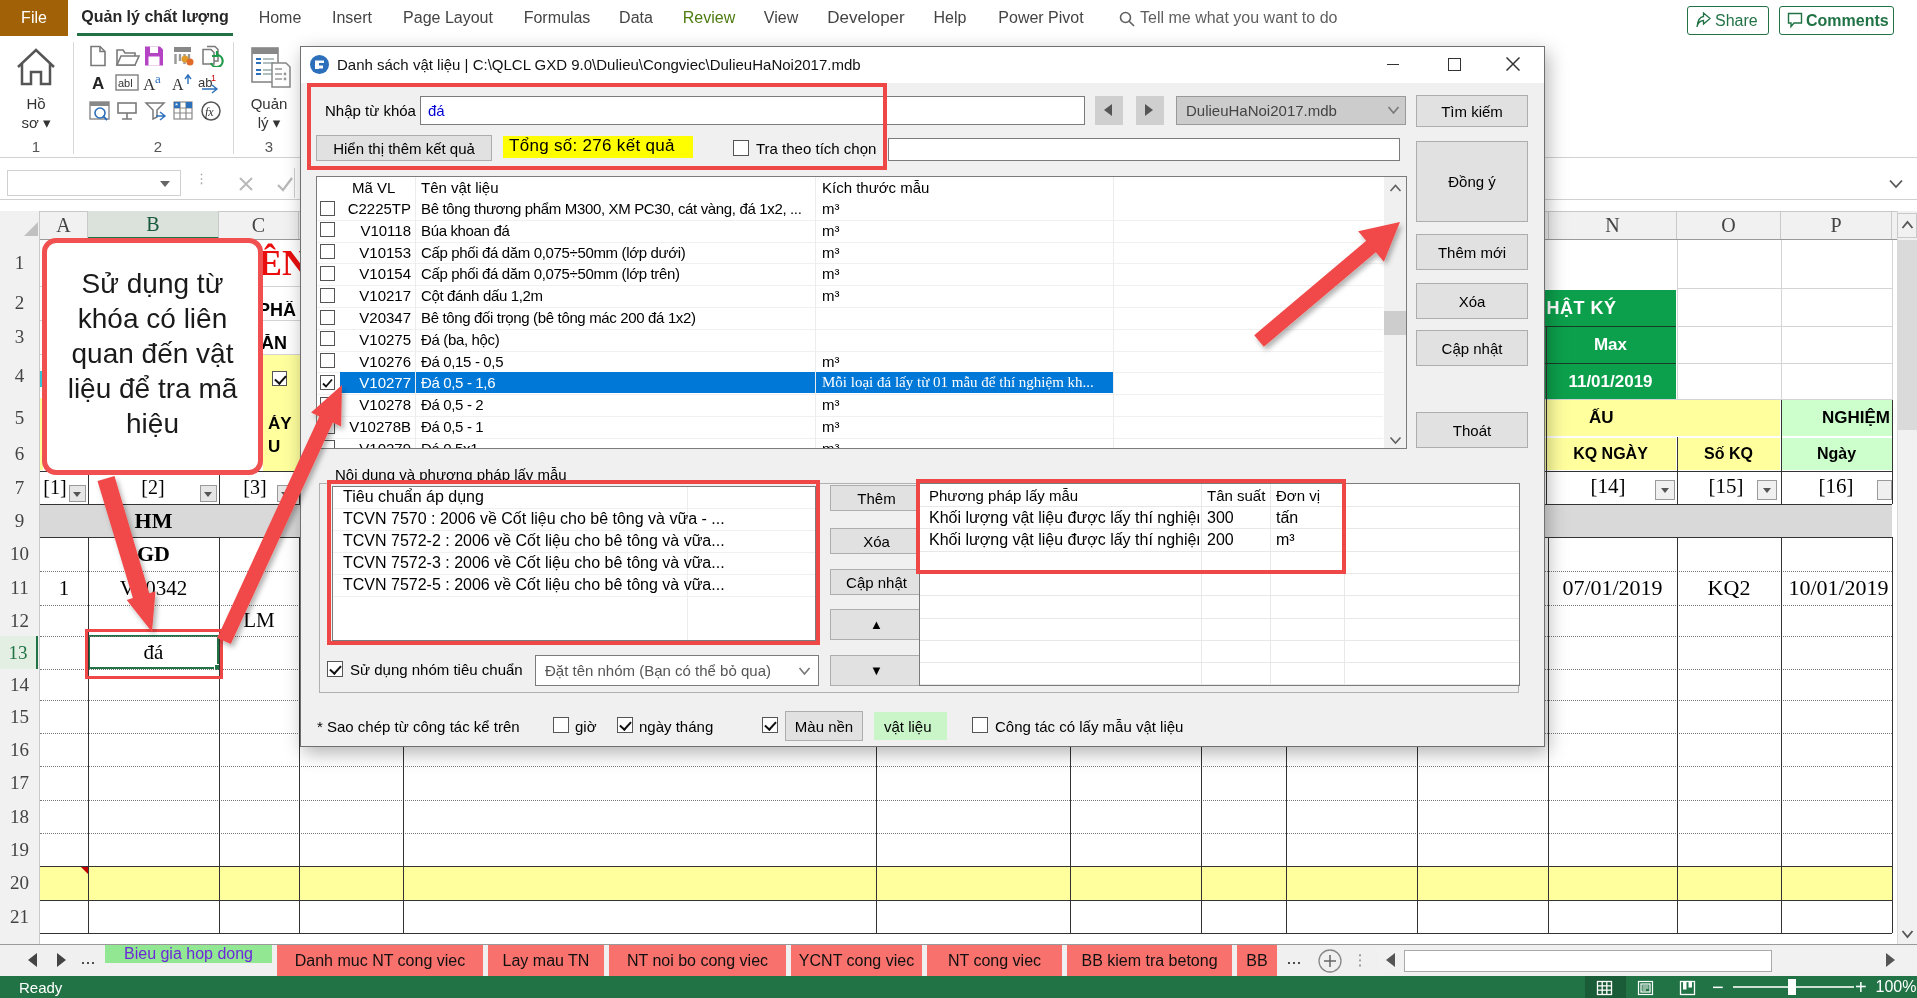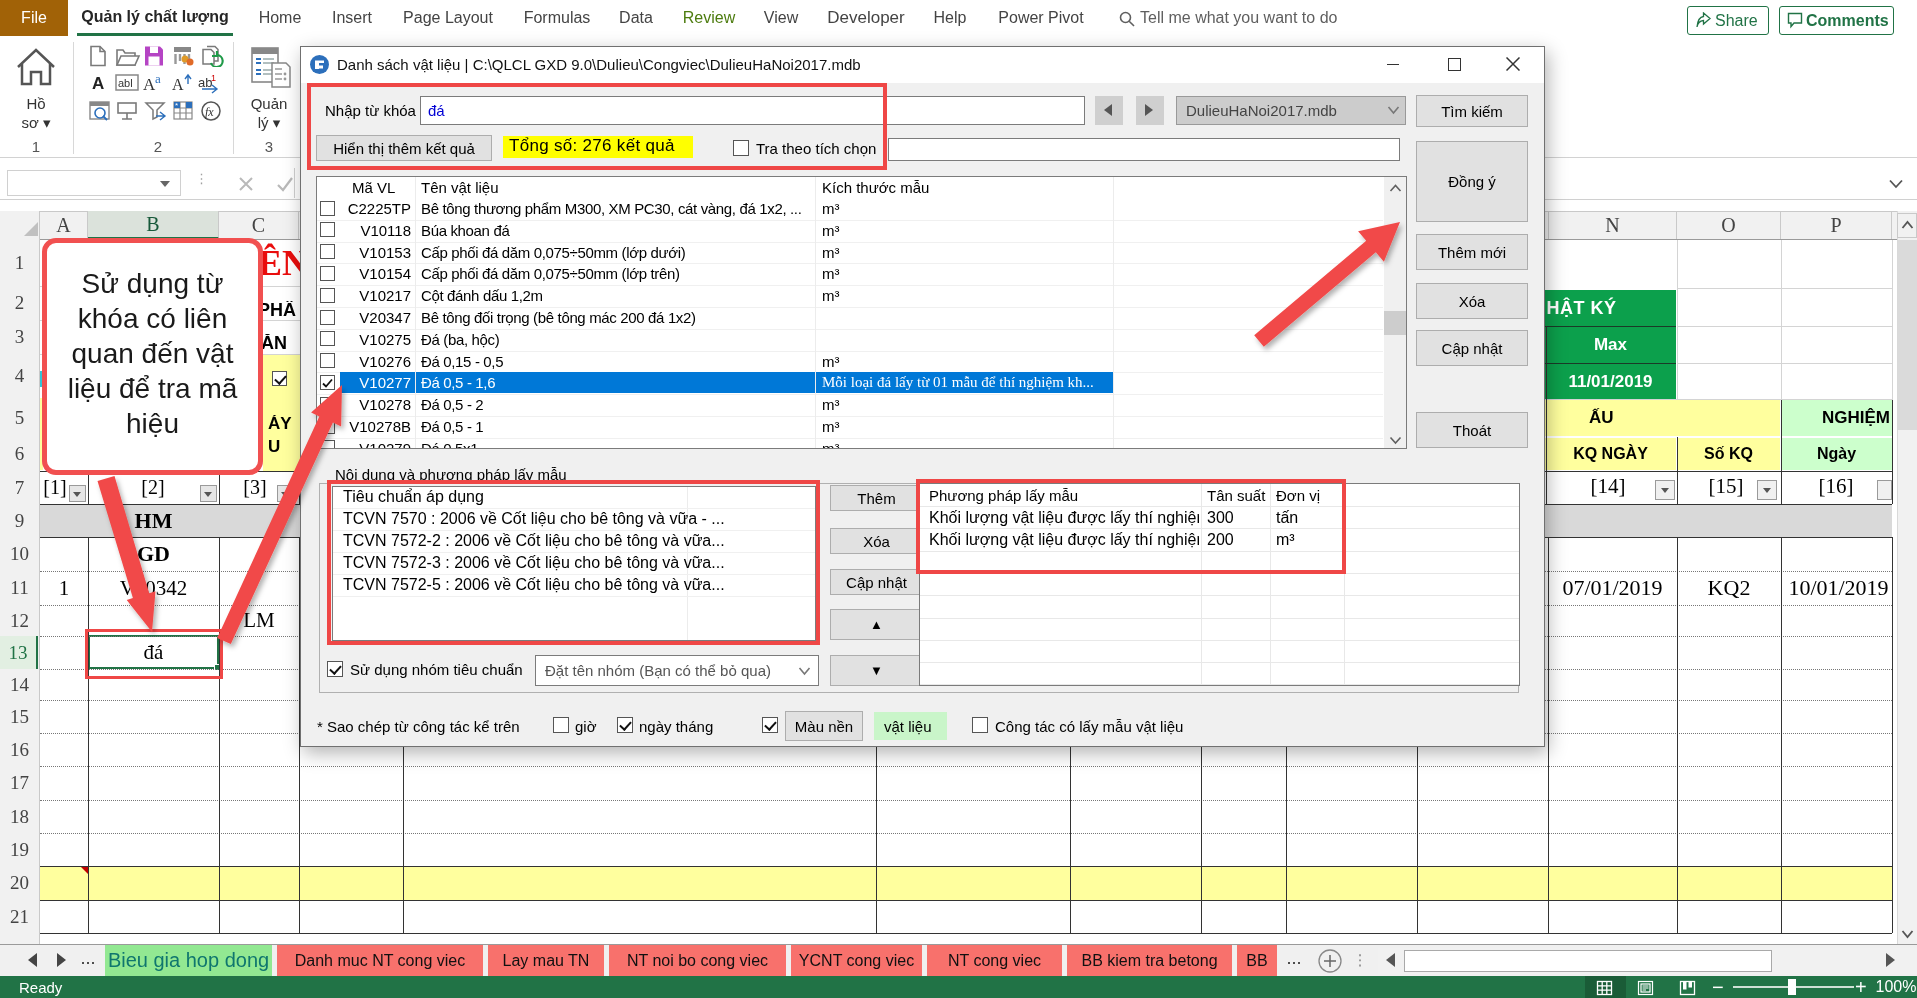--- a/index.html
+++ b/index.html
@@ -346,21 +346,21 @@
 <svg class="abs" style="left:1901px;top:929px;" width="13" height="10" viewBox="0 0 13 10">
       <path d="M1.5 2 L6.5 8 L11.5 2" stroke="#555" stroke-width="1.8" fill="none"></path>
     </svg>
 </div>
 
 <div id="bottom">
 <div class="abs" style="left:0;top:944px;width:1917px;height:32px;background:#f0f0f0;border-top:1px solid #9a9a9a;"></div>
 <div class="abs" style="left:28px;top:953px;width:0;height:0;border-top:7px solid transparent;border-bottom:7px solid transparent;border-right:9px solid #444;"></div>
 <div class="abs" style="left:57px;top:953px;width:0;height:0;border-top:7px solid transparent;border-bottom:7px solid transparent;border-left:9px solid #444;"></div>
 <div class="ctext" style="left:76px;top:944px;width:24px;height:28px;font-size:18px;color:#333;">...</div>
-<div class="ctext" style="left:105px;top:945px;width:167px;height:31px;background:#92e892;font-size:20px;color:#0f766e;">Bieu gia hop dong</div>
+<div class="ctext" style="left:105px;top:945px;width:167px;height:18px;background:#92e892;font-size:16px;color:#6d28d9;">Bieu gia hop dong</div>
 <div class="ctext" style="left:277px;top:945px;width:206px;height:31px;background:#f8716c;font-size:16px;color:#111;">Danh muc NT cong viec</div>
 <div class="ctext" style="left:488px;top:945px;width:116px;height:31px;background:#f8716c;font-size:16px;color:#111;">Lay mau TN</div>
 <div class="ctext" style="left:609px;top:945px;width:177px;height:31px;background:#f8716c;font-size:16px;color:#111;">NT noi bo cong viec</div>
 <div class="ctext" style="left:791px;top:945px;width:131px;height:31px;background:#f8716c;font-size:16px;color:#111;">YCNT cong viec</div>
 <div class="ctext" style="left:927px;top:945px;width:135px;height:31px;background:#f8716c;font-size:16px;color:#111;">NT cong viec</div>
 <div class="ctext" style="left:1067px;top:945px;width:165px;height:31px;background:#f8716c;font-size:16px;color:#111;">BB kiem tra betong</div>
 <div class="ctext" style="left:1237px;top:945px;width:40px;height:31px;background:#f8716c;font-size:16px;color:#111;">BB</div>
 <div class="ctext" style="left:1282px;top:944px;width:24px;height:28px;font-size:18px;color:#333;">...</div>
 <svg class="abs" style="left:1317px;top:948px;" width="26" height="26" viewBox="0 0 26 26">
       <circle cx="13" cy="13" r="11" fill="none" stroke="#888" stroke-width="1.3"></circle>

